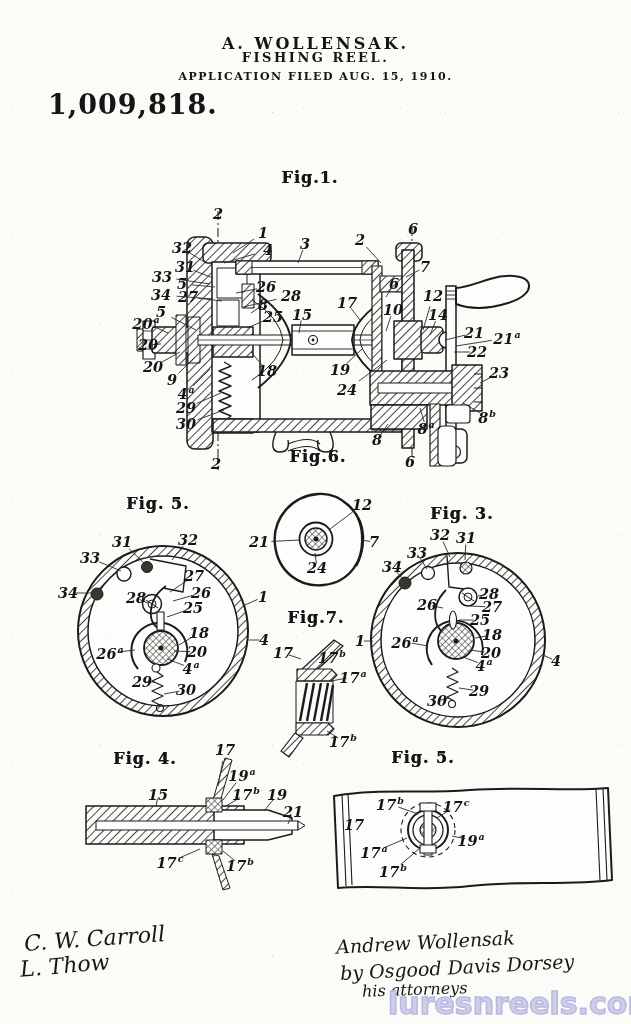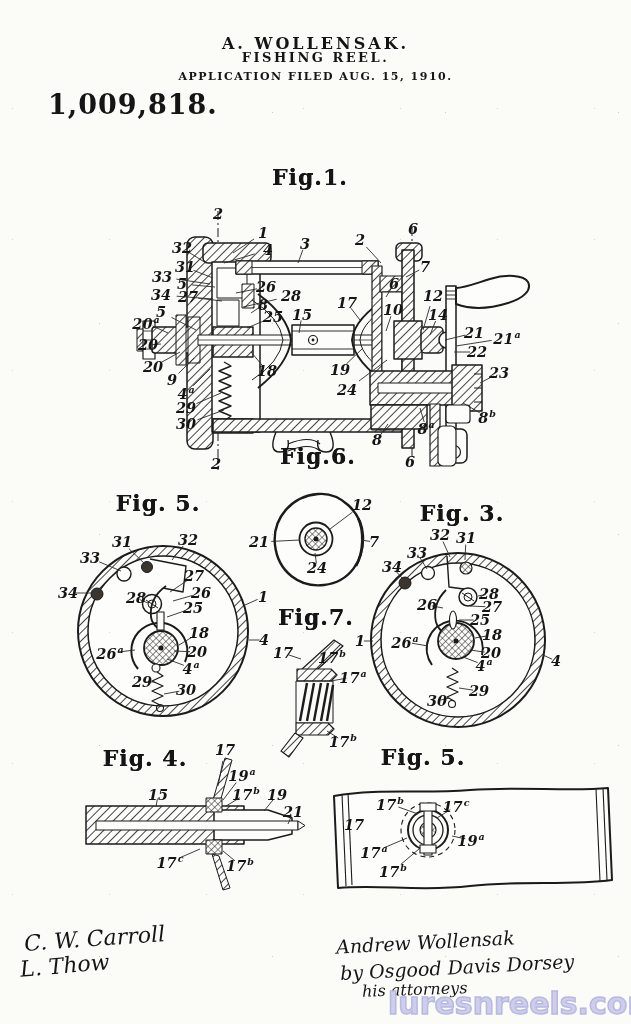--- a/index.html
+++ b/index.html
@@ -20,21 +20,21 @@
   .ctr{left:50%;transform:translateX(-50%);white-space:nowrap;}
   .hline1{top:34px;font-weight:700;font-size:16px;letter-spacing:3px;}
   .hline2{top:50px;font-weight:700;font-size:13px;letter-spacing:2.5px;}
   .hline3{top:70px;font-weight:700;font-size:11px;letter-spacing:1.5px;}
   .patnum{left:48px;top:80px;font-weight:700;font-size:27px;letter-spacing:1px;margin-top:9px;}
   .patdate{right:16px;top:88px;font-weight:600;font-size:21px;letter-spacing:.5px;}
   .art,.leaders{position:absolute;left:0;top:0;width:631px;height:1024px;}
   .labels{position:absolute;left:0;top:0;width:631px;height:1024px;pointer-events:none;}
   .fig-caption{
     position:absolute;transform:translate(-50%,-50%);
-    font-weight:700;font-size:22px;letter-spacing:1px;white-space:nowrap;
+    font-weight:700;font-size:16px;letter-spacing:1px;white-space:nowrap;
     text-shadow:0 0 .4px #141414;
   }
   .part-label{
     position:absolute;transform:translate(-50%,-50%);
     font-style:italic;font-weight:700;font-size:14.5px;white-space:nowrap;
     line-height:1;
   }
   .part-label sup{font-size:9.5px;vertical-align:super;margin-left:1px;}
   .sig{font-style:italic;white-space:nowrap;}
   .wit-label{left:32px;top:898px;font-weight:700;font-size:24px;letter-spacing:1px;}

